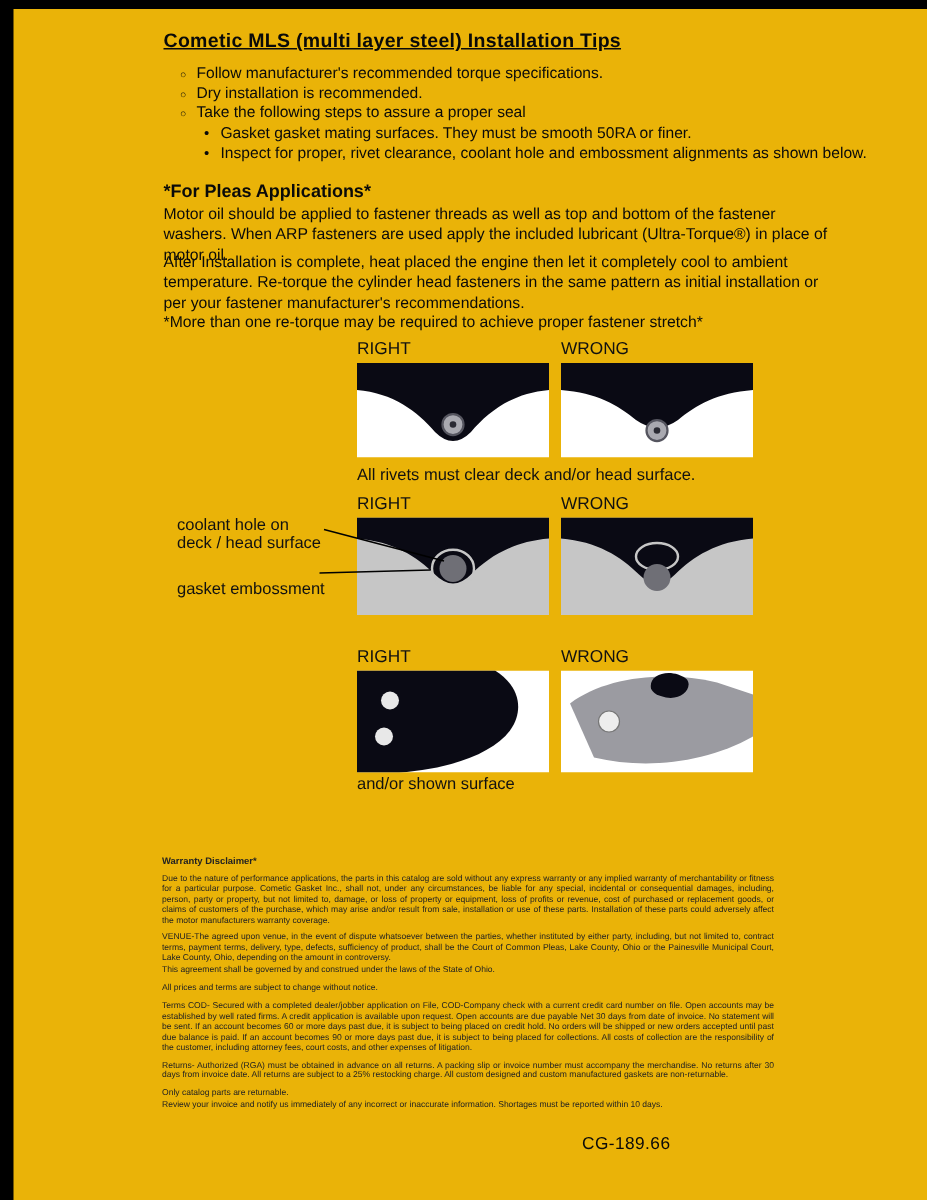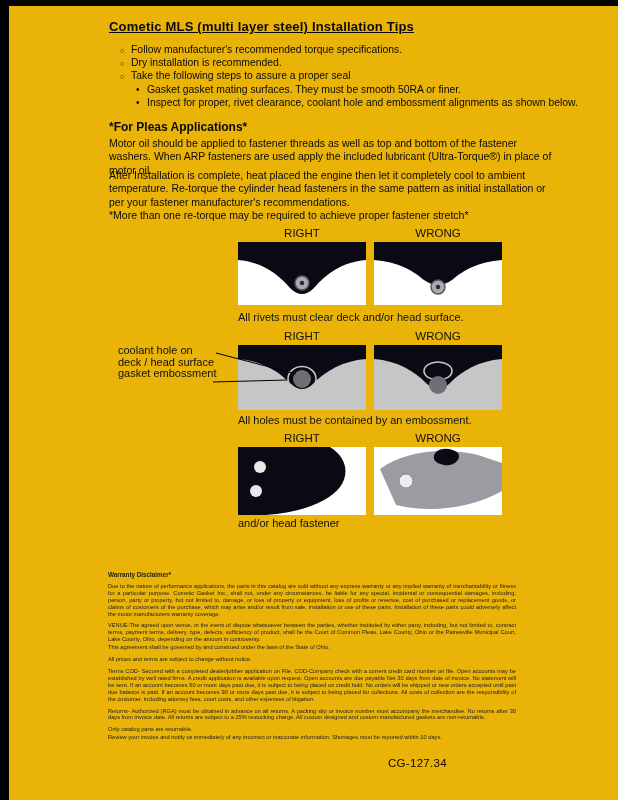--- a/index.html
+++ b/index.html
@@ -18,21 +18,21 @@
   .subtips { margin-left:16px; }
   .subtip { position:relative; padding-left:11px; }
   .subtip::before { content:"•"; position:absolute; left:0; top:0; font-size:10px; }
 
   .diesel-heading { position:absolute; left:109px; top:120px; font-size:12px; font-weight:bold; }
   .para { position:absolute; font-size:10.5px; line-height:13.4px; }
   #para1 { left:109px; top:137px; width:452px; }
   #para2 { left:109px; top:169px; width:452px; }
   #retorque-note { left:109px; top:209px; width:480px; }
 
-  .fig-label { position:absolute; width:128px; text-align:center; font-size:11.5px; color:#111; }
+  .fig-label { position:absolute; width:128px; font-size:11.5px; color:#111; }
   .panel { position:absolute; display:block; }
   .caption { position:absolute; font-size:11px; color:#111; }
   .callout { position:absolute; font-size:11px; line-height:12px; color:#111; }
   .overlay { position:absolute; left:0; top:0; pointer-events:none; }
 
   .disclaimer { position:absolute; left:108px; top:572px; width:408px; font-size:5.7px;
                 line-height:6.9px; color:#222; text-align:justify; }
   .disclaimer .d-head { font-weight:bold; font-size:6.3px; margin-bottom:4px; text-align:left; }
   .disclaimer p { margin-bottom:5px; }
   .disclaimer p.tight { margin-bottom:1px; }
@@ -80,66 +80,65 @@
   </svg>
   <div class="caption" style="left:238px;top:311px">All rivets must clear deck and/or head surface.</div>
 
   <div class="fig-label" style="left:238px;top:330px">RIGHT</div>
   <div class="fig-label" style="left:374px;top:330px">WRONG</div>
 
   <div class="callout" style="left:118px;top:344px;width:100px">
     <div>coolant hole on</div>
     <div>deck / head surface</div>
   </div>
-  <div class="callout" style="left:118px;top:367px;width:100px">gasket embossment</div>
+  <div class="callout" style="left:118px;top:387px;width:100px">gasket embossment</div>
 
   <svg class="panel" style="left:238px;top:345px" width="128" height="65" viewBox="0 0 128 65">
     <rect width="128" height="65" fill="#c6c6c6"></rect>
     <path d="M0,0 H128 V14 C104,16 88,26 76,38 Q64,50 52,38 C40,26 24,16 0,14 Z" fill="#0a0a14"></path>
     <ellipse cx="64" cy="34" rx="14" ry="12.5" fill="none" stroke="#c6c6c6" stroke-width="1.6"></ellipse>
     <circle cx="64" cy="34" r="9" fill="#6f6f76"></circle>
   </svg>
   <svg class="panel" style="left:374px;top:345px" width="128" height="65" viewBox="0 0 128 65">
     <rect width="128" height="65" fill="#c6c6c6"></rect>
     <path d="M0,0 H128 V14 C104,16 88,26 76,38 Q64,50 52,38 C40,26 24,16 0,14 Z" fill="#0a0a14"></path>
     <ellipse cx="64" cy="26" rx="14" ry="9" fill="none" stroke="#c6c6c6" stroke-width="1.6"></ellipse>
     <circle cx="64" cy="40" r="9" fill="#6f6f76"></circle>
   </svg>
-  <div class="caption" style="left:238px;top:414px">All holes must be contained by an embossment.</div>
 
   <div class="fig-label" style="left:238px;top:432px">RIGHT</div>
   <div class="fig-label" style="left:374px;top:432px">WRONG</div>
 
   <svg class="panel" style="left:238px;top:447px" width="128" height="68" viewBox="0 0 128 68">
     <rect width="128" height="68" fill="#ffffff"></rect>
     <path d="M0,0 H92 C108,10 112,26 102,40 C90,56 60,66 28,68 L0,68 Z" fill="#0a0a14"></path>
     <circle cx="22" cy="20" r="6" fill="#e8e8e8"></circle>
     <circle cx="18" cy="44" r="6" fill="#e8e8e8"></circle>
   </svg>
   <svg class="panel" style="left:374px;top:447px" width="128" height="68" viewBox="0 0 128 68">
     <rect width="128" height="68" fill="#ffffff"></rect>
     <path d="M6,22 C30,4 70,0 104,8 L128,16 L128,44 C96,62 56,66 22,58 Z" fill="#9b9ba1"></path>
     <path d="M60,12 C58,2 74,-2 84,6 C88,12 80,20 70,18 C65,17 61,15 60,12 Z" fill="#0a0a14"></path>
     <circle cx="32" cy="34" r="7" fill="#ededed" stroke="#777" stroke-width="0.8"></circle>
   </svg>
   <div class="caption" style="left:238px;top:517px">
-    <div>and/or head fastener</div>
+    <div>and/or shown surface</div>
   </div>
 
   <svg class="overlay" width="618" height="800" viewBox="0 0 618 800">
     <line x1="216" y1="353" x2="296" y2="374" stroke="#000" stroke-width="1"></line>
     <line x1="213" y1="382" x2="287" y2="380" stroke="#000" stroke-width="1"></line>
   </svg>
 
   <div class="disclaimer">
     <div class="d-head">Warranty Disclaimer*</div>
     <p>Due to the nature of performance applications, the parts in this catalog are sold without any express warranty or any implied warranty of merchantability or fitness for a particular purpose.  Cometic Gasket Inc., shall not, under any circumstances, be liable for any special, incidental or consequential damages, including, person, party or property, but not limited to, damage, or loss of property or equipment, loss of profits or revenue, cost of purchased or replacement goods, or claims of customers of the purchase, which may arise and/or result from sale, installation or use of these parts.  Installation of these parts could adversely affect the motor manufacturers warranty coverage.</p>
     <p class="tight">VENUE-The agreed upon venue, in the event of dispute whatsoever between the parties, whether instituted by either party, including, but not limited to, contract terms, payment terms, delivery, type, defects, sufficiency of product, shall be the Court of Common Pleas, Lake County, Ohio or the Painesville Municipal Court, Lake County, Ohio, depending on the amount in controversy.</p>
     <p>This agreement shall be governed by and construed under the laws of the State of Ohio.</p>
     <p>All prices and terms are subject to change without notice.</p>
     <p>Terms COD- Secured with a completed dealer/jobber application on File, COD-Company check with a current credit card number on file.  Open accounts may be established by well rated firms.  A credit application is available upon request.  Open accounts are due payable Net 30 days from date of invoice.  No statement will be sent.  If an account becomes 60 or more days past due, it is subject to being placed on credit hold.  No orders will be shipped or new orders accepted until past due balance is paid.  If an account becomes 90 or more days past due, it is subject to being placed for collections.  All costs of collection are the responsibility of the customer, including attorney fees, court costs, and other expenses of litigation.</p>
     <p>Returns- Authorized (RGA) must be obtained in advance on all returns.  A packing slip or invoice number must accompany the merchandise.  No returns after 30 days from invoice date.  All returns are subject to a 25% restocking charge.  All custom designed and custom manufactured gaskets are non-returnable.</p>
     <p class="tight">Only catalog parts are returnable.</p>
     <p>Review your invoice and notify us immediately of any incorrect or inaccurate information.  Shortages must be reported within 10 days.</p>
   </div>
 
-  <div class="doc-code">CG-127.34</div>
+  <div class="doc-code">CG-189.66</div>
 </div>
 
 </body></html>

